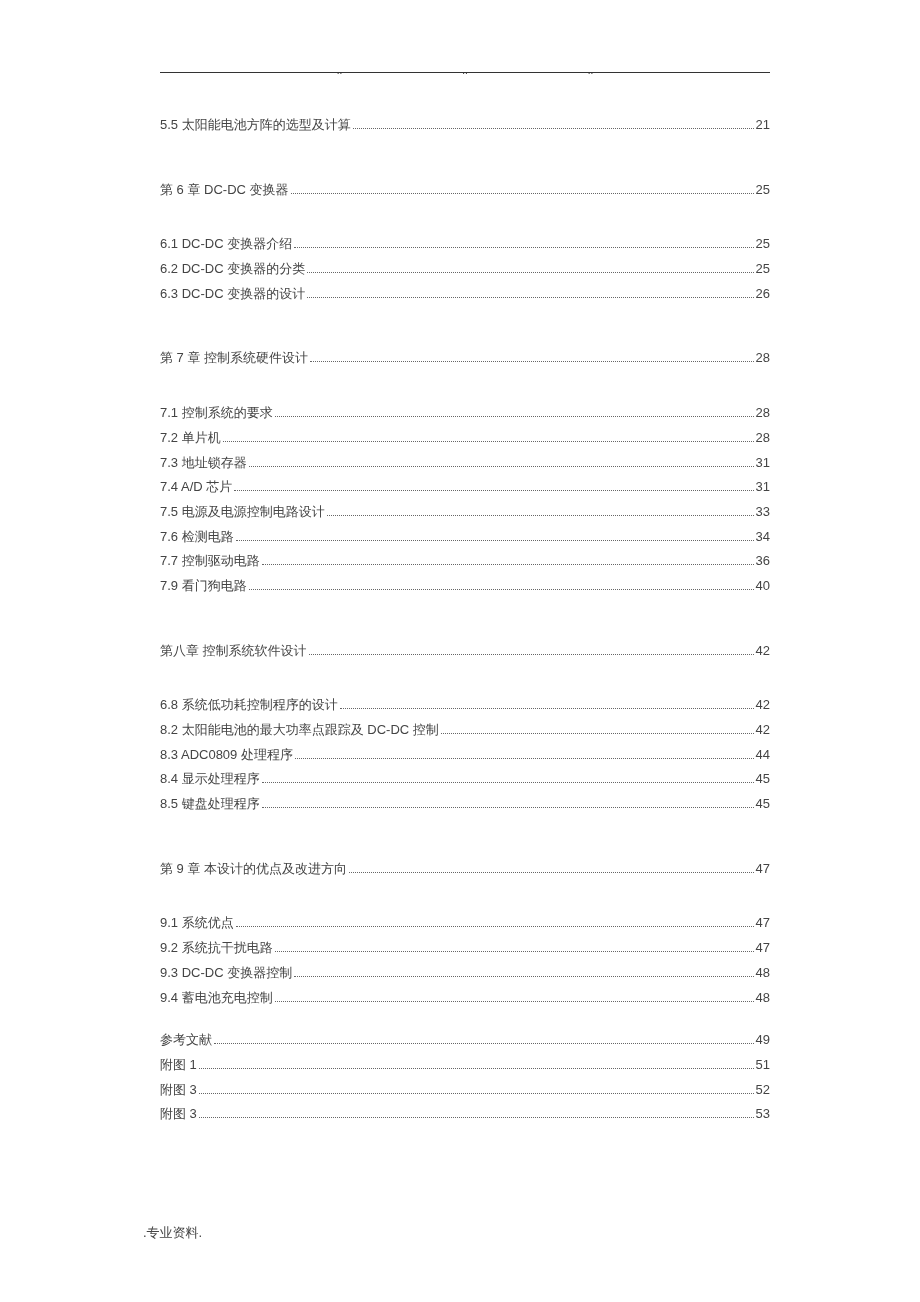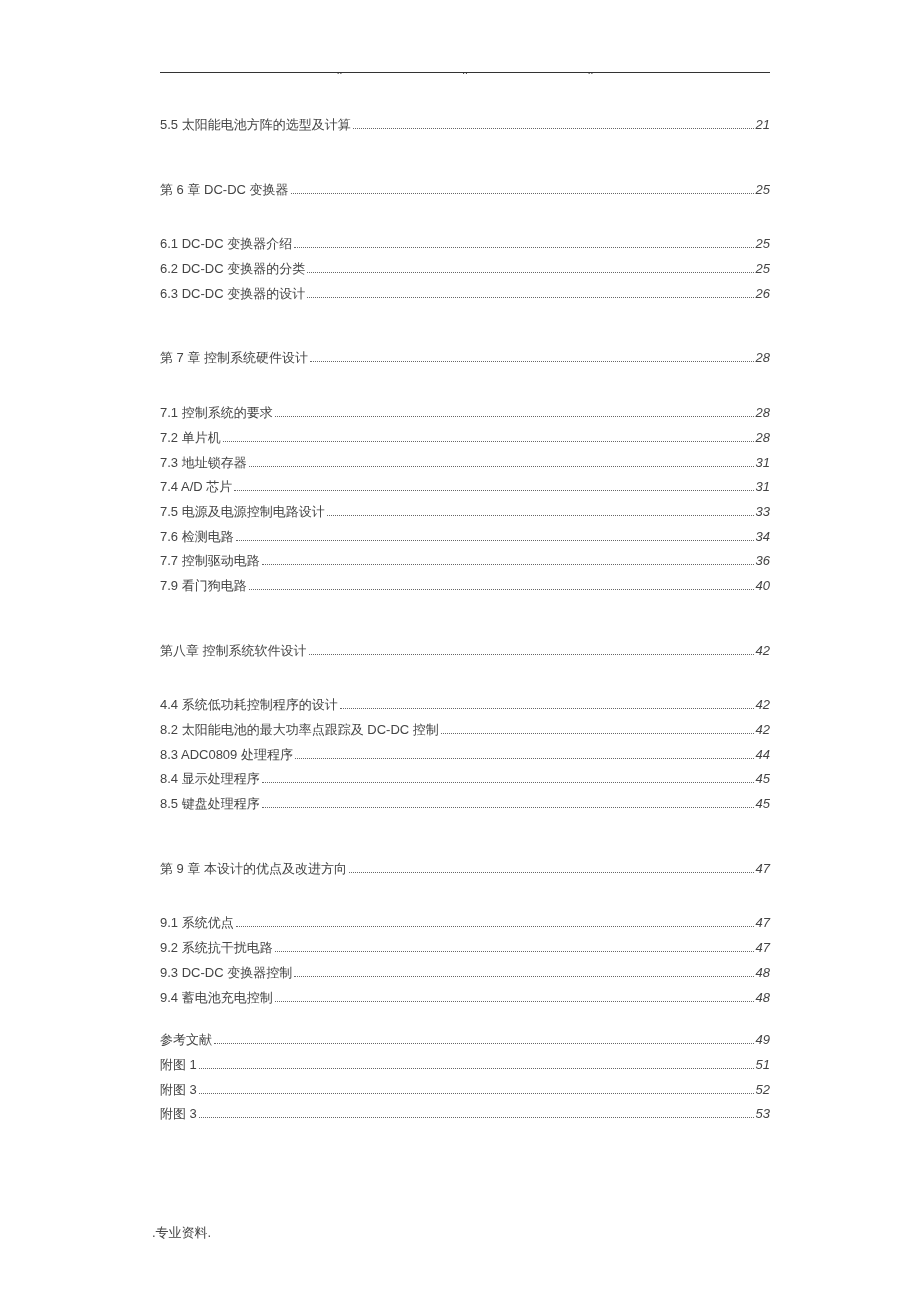--- a/index.html
+++ b/index.html
@@ -46,25 +46,25 @@
     margin-top: 40px;
     margin-bottom: 30px;
   }
   .toc-label { flex: 0 0 auto; }
   .toc-dots {
     flex: 1 1 auto;
     border-bottom: 1px dotted #666;
     margin: 0 2px 4px 2px;
     min-width: 10px;
   }
-  .toc-page { flex: 0 0 auto; font-style: italic; }
+  .toc-page { flex: 0 0 auto; }
   .end-block { margin-top: 18px; }
   .footer {
     position: absolute;
-    left: 152px;
+    left: 143px;
     bottom: 60px;
     font-size: 13px;
     color: #444;
   }
 </style>
 </head>
 <body>
 
 <div class="page">
   <div class="header-line">
@@ -145,21 +145,21 @@
         <span class="toc-label">7.9 看门狗电路</span>
         <span class="toc-dots"></span>
         <span class="toc-page">40</span>
       </div>
       <div class="toc-line chapter">
         <span class="toc-label">第八章   控制系统软件设计</span>
         <span class="toc-dots"></span>
         <span class="toc-page">42</span>
       </div>
       <div class="toc-line">
-        <span class="toc-label">4.4 系统低功耗控制程序的设计</span>
+        <span class="toc-label">6.8 系统低功耗控制程序的设计</span>
         <span class="toc-dots"></span>
         <span class="toc-page">42</span>
       </div>
       <div class="toc-line">
         <span class="toc-label">8.2 太阳能电池的最大功率点跟踪及 DC-DC 控制</span>
         <span class="toc-dots"></span>
         <span class="toc-page">42</span>
       </div>
       <div class="toc-line">
         <span class="toc-label">8.3 ADC0809 处理程序</span>

